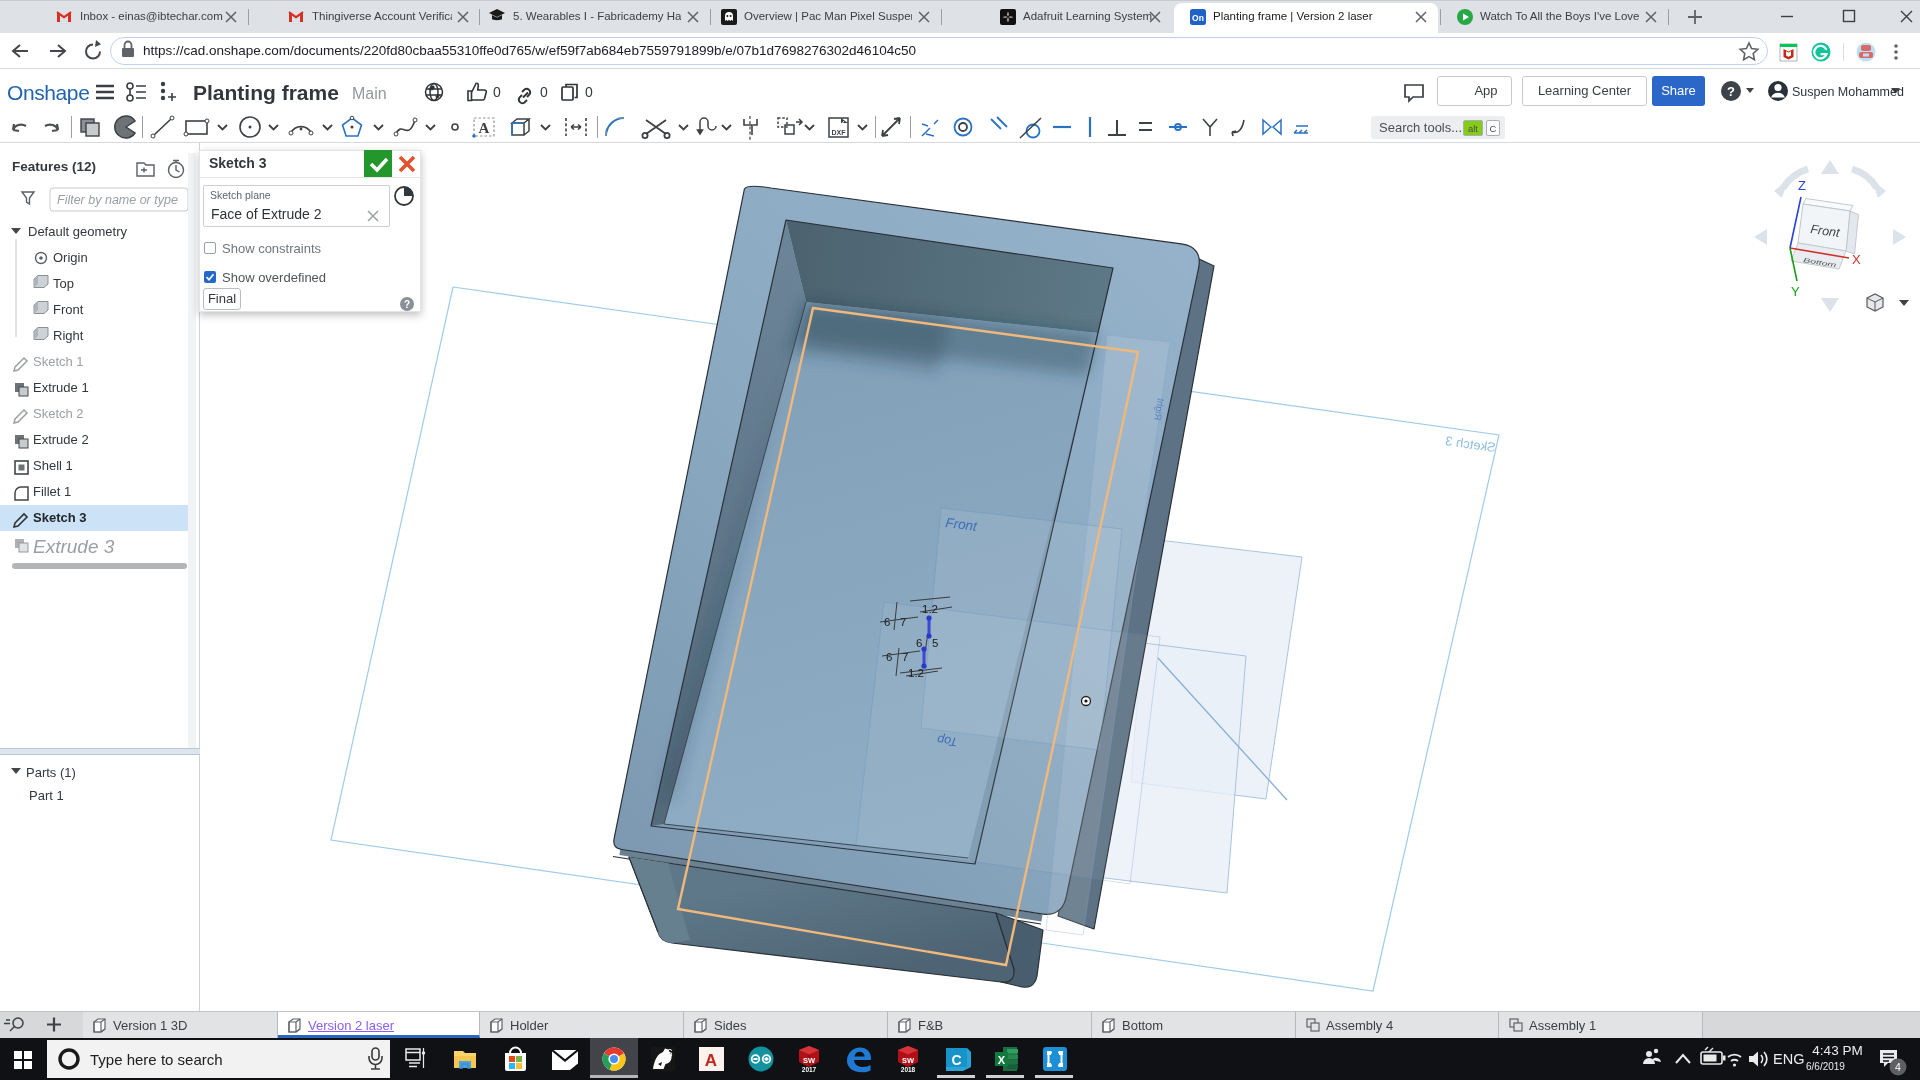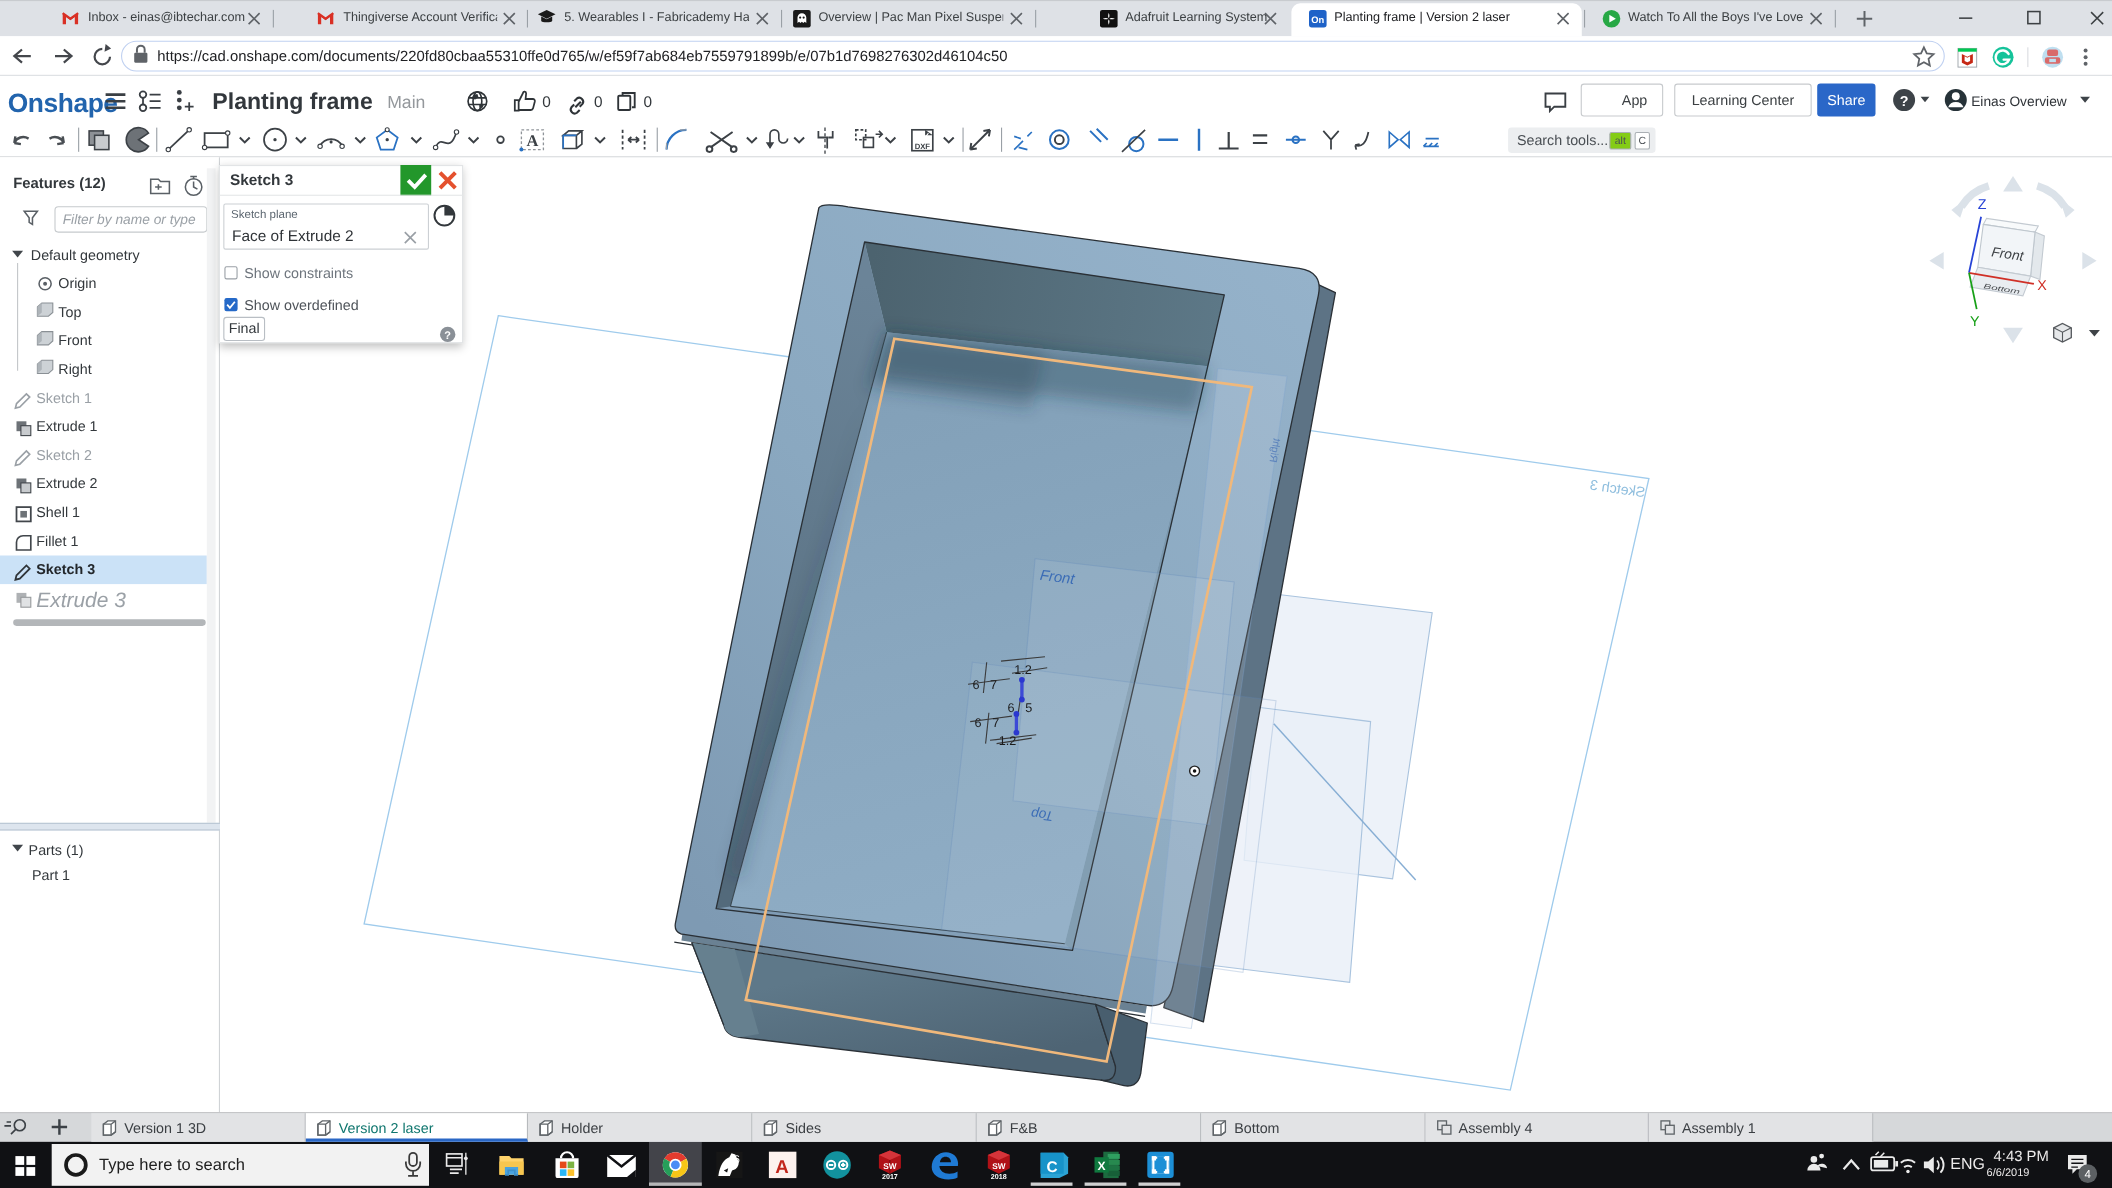--- a/index.html
+++ b/index.html
@@ -127,21 +127,21 @@
 </svg>
 <div class="ab txt" style="left:80px;top:10px;width:146px;overflow:hidden;font-size:11.5px;color:#3c4043;">Inbox - einas@ibtechar.com - ibT</div>
 <div class="ab txt" style="left:312px;top:10px;width:140px;overflow:hidden;font-size:11.5px;color:#3c4043;">Thingiverse Account Verification</div>
 <div class="ab txt" style="left:513px;top:10px;width:168px;overflow:hidden;font-size:11.5px;color:#3c4043;">5. Wearables I - Fabricademy Har</div>
 <div class="ab txt" style="left:744px;top:10px;width:168px;overflow:hidden;font-size:11.5px;color:#3c4043;">Overview | Pac Man Pixel Suspen</div>
 <div class="ab txt" style="left:1023px;top:10px;width:130px;overflow:hidden;font-size:11.5px;color:#3c4043;">Adafruit Learning System</div>
 <div class="ab txt" style="left:1213px;top:10px;width:196px;overflow:hidden;font-size:11.5px;color:#202124;">Planting frame | Version 2 laser</div>
 <div class="ab txt" style="left:1480px;top:10px;width:160px;overflow:hidden;font-size:11.5px;color:#3c4043;">Watch To All the Boys I've Loved</div>
 
 <div class="ab" style="left:0;top:69px;width:1920px;height:43px;background:#fff;"></div>
-<div class="ab txt" style="left:7px;top:81px;font-size:24px;font-weight:bold;color:#2264ad;letter-spacing:-0.4px;">Onshape</div>
+<div class="ab txt" style="left:7px;top:81px;font-size:21px;font-weight:normal;color:#2264ad;letter-spacing:-0.4px;">Onshape</div>
 <div class="ab txt" style="left:193px;top:81px;font-size:21px;font-weight:bold;color:#32373c;">Planting frame</div>
 <div class="ab txt" style="left:352px;top:85px;font-size:16px;color:#94989c;">Main</div>
 <svg class="ab" style="left:0;top:69px;" width="1920" height="43">
  <g stroke="#3a3f44" stroke-width="2.4" fill="none">
   <path d="M96 17 h18 M96 23 h18 M96 29 h18"></path>
  </g>
 
  <g stroke="#3a3f44" stroke-width="1.6" fill="none">
   <circle cx="130" cy="17" r="3"></circle>
       <circle cx="130" cy="29" r="3"></circle>
@@ -194,21 +194,21 @@
       <path d="M1771 28.5 a7.5 7.5 0 0 1 14 0z" fill="#fff"></path>
     </g>
  <path d="M1891 19 l4.5 5.5 4.5-5.5z" fill="#3d4348"></path>
 </svg>
 <div class="ab txt" style="left:493px;top:84px;font-size:14px;color:#33383c;">0</div>
 <div class="ab txt" style="left:540px;top:84px;font-size:14px;color:#33383c;">0</div>
 <div class="ab txt" style="left:585px;top:84px;font-size:14px;color:#33383c;">0</div>
 <div class="ab" style="left:1437px;top:76px;width:75px;height:30px;border:1px solid #c7cacd;border-radius:3px;box-sizing:border-box;text-align:center;line-height:28px;font-size:13px;color:#3c4043;padding-left:23px;">App Store</div>
 <div class="ab" style="left:1522px;top:76px;width:125px;height:30px;border:1px solid #c7cacd;border-radius:3px;box-sizing:border-box;text-align:center;line-height:28px;font-size:13px;color:#3c4043;">Learning Center</div>
 <div class="ab" style="left:1652px;top:76px;width:53px;height:30px;background:#2a67c8;border-radius:3px;text-align:center;line-height:30px;font-size:13px;color:#fff;">Share</div>
-<div class="ab txt" style="left:1792px;top:85px;font-size:12.5px;color:#2f3338;">Einas Overview</div>
+<div class="ab txt" style="left:1792px;top:85px;font-size:12.5px;color:#2f3338;">Suspen Mohammed</div>
 
 <div class="ab" style="left:0;top:112px;width:1920px;height:30px;background:#fff;border-bottom:1px solid #d7dadd;box-sizing:content-box;"></div>
 <svg class="ab" style="left:0;top:112px;" width="1560" height="30">
 <defs>
       <g id="crt">
         <path d="M0 0 l4.5 4.5 4.5-4.5" stroke="#3c4146" stroke-width="1.8" fill="none"></path>
       </g>
     </defs>
 <g stroke="#4a4f54" stroke-width="2" fill="none">
  <path d="M13 18 c2-5 8-7 13-4 M13 18 l1-6 M13 18 l6 1" stroke-width="2.2"></path>
@@ -792,21 +792,21 @@
 <svg class="ab" style="left:92px;top:1017px;" width="17" height="17">
     <path d="M2 5 l4-3 h7 v10 l-4 3 H2z" fill="#fff" stroke="#5f6468" stroke-width="1.2"></path>
     <path d="M2 5 h7 v10 H2z M9 5 l4-3 M9 15 l4-3" fill="none" stroke="#5f6468" stroke-width="1.2"></path>
   </svg>
 <div class="ab txt" style="left:113px;top:1018px;font-size:13px;color:#3b3f43;">Version 1 3D</div>
 <div class="ab" style="left:278px;top:1012px;width:202px;height:26px;background:#ffffff;border-right:1px solid #b7babd;box-sizing:border-box;border-bottom:3px solid #2a67c5;"></div>
 <svg class="ab" style="left:287px;top:1017px;" width="17" height="17">
     <path d="M2 5 l4-3 h7 v10 l-4 3 H2z" fill="#fff" stroke="#5f6468" stroke-width="1.2"></path>
     <path d="M2 5 h7 v10 H2z M9 5 l4-3 M9 15 l4-3" fill="none" stroke="#5f6468" stroke-width="1.2"></path>
   </svg>
-<div class="ab txt" style="left:308px;top:1018px;font-size:13px;color:#0f766e;">Version 2 laser</div>
+<div class="ab txt" style="left:308px;top:1018px;font-size:13px;color:#8b5cf6;text-decoration:underline;">Version 2 laser</div>
 <div class="ab" style="left:480px;top:1012px;width:204px;height:26px;background:#e2e3e5;border-right:1px solid #b7babd;box-sizing:border-box;"></div>
 <svg class="ab" style="left:489px;top:1017px;" width="17" height="17">
     <path d="M2 5 l4-3 h7 v10 l-4 3 H2z" fill="#fff" stroke="#5f6468" stroke-width="1.2"></path>
     <path d="M2 5 h7 v10 H2z M9 5 l4-3 M9 15 l4-3" fill="none" stroke="#5f6468" stroke-width="1.2"></path>
   </svg>
 <div class="ab txt" style="left:510px;top:1018px;font-size:13px;color:#3b3f43;">Holder</div>
 <div class="ab" style="left:684px;top:1012px;width:204px;height:26px;background:#e2e3e5;border-right:1px solid #b7babd;box-sizing:border-box;"></div>
 <svg class="ab" style="left:693px;top:1017px;" width="17" height="17">
     <path d="M2 5 l4-3 h7 v10 l-4 3 H2z" fill="#fff" stroke="#5f6468" stroke-width="1.2"></path>
     <path d="M2 5 h7 v10 H2z M9 5 l4-3 M9 15 l4-3" fill="none" stroke="#5f6468" stroke-width="1.2"></path>

